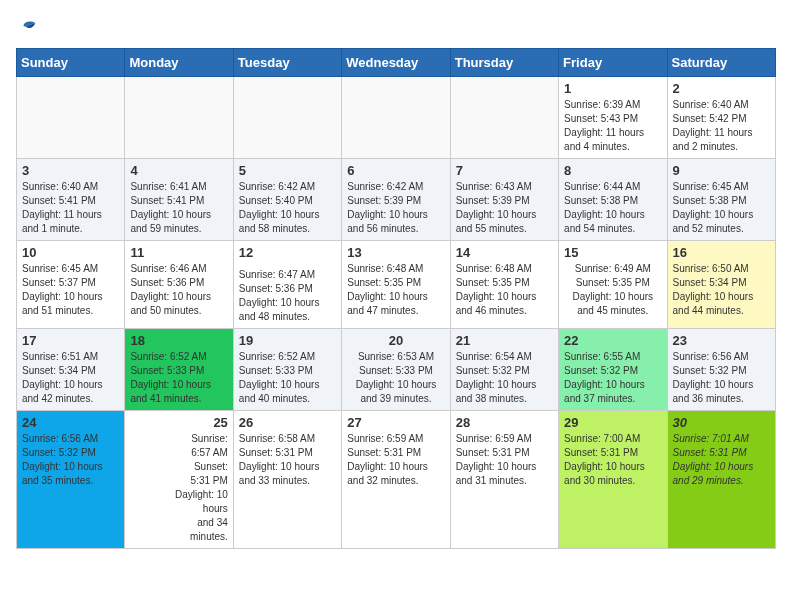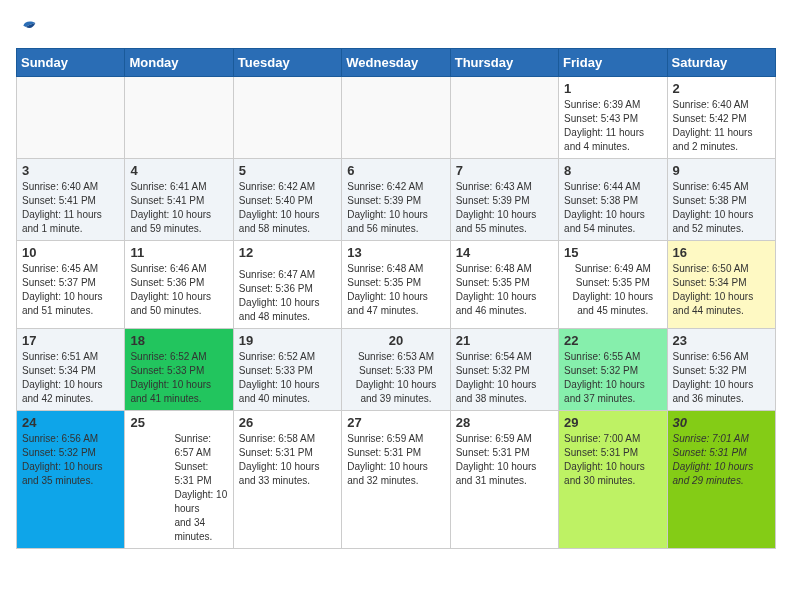--- a/index.html
+++ b/index.html
@@ -308,21 +308,21 @@
         </td>
       </tr>
       <tr>
         <td style="background: #0ea5e9;">
           <span class="day-number">24</span>
           <div class="day-info" style="white-space: pre-line;">Sunrise: 6:56 AM
 Sunset: 5:32 PM
 Daylight: 10 hours
 and 35 minutes.</div>
         </td>
-        <td style="background: rgb(255, 255, 255);">
+        <td style="background: rgb(255, 255, 255); text-align: right;">
           <span class="day-number">25</span>
           <div class="day-info" style="white-space: pre-line; margin-left: 44px;">Sunrise: 6:57 AM
 Sunset: 5:31 PM
 Daylight: 10 hours
 and 34 minutes.</div>
         </td>
         <td style="background: rgb(255, 255, 255);">
           <span class="day-number">26</span>
           <div class="day-info" style="white-space: pre-line;">Sunrise: 6:58 AM
 Sunset: 5:31 PM

